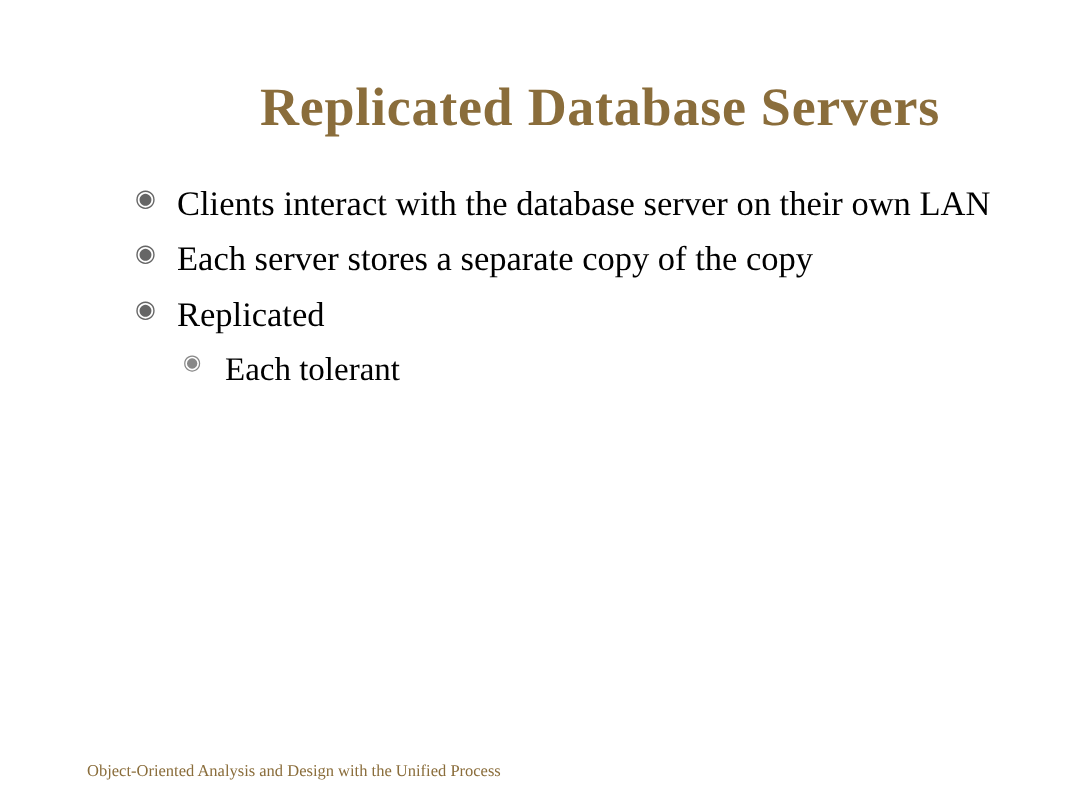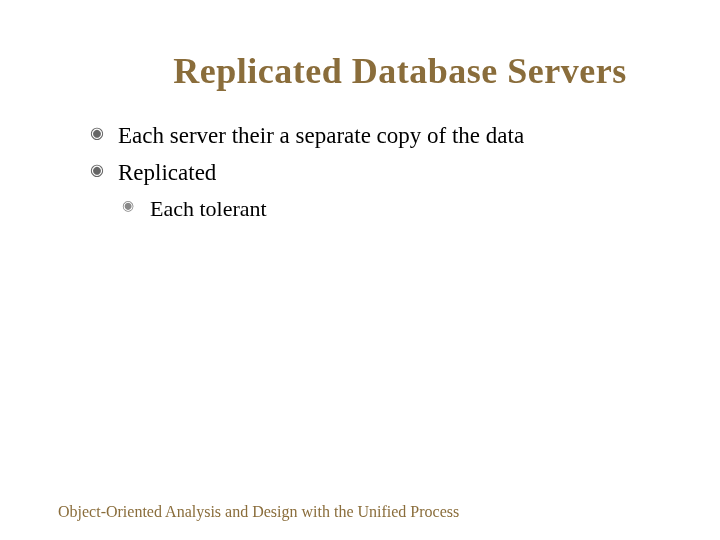--- a/index.html
+++ b/index.html
@@ -5,31 +5,32 @@
   * { margin: 0; padding: 0; box-sizing: border-box; }
   html, body { width: 720px; height: 540px; background: #fff; font-family: Georgia, 'Times New Roman', serif; color: #000; }
   .slide { width: 720px; height: 540px; position: relative; padding: 50px 50px 0 50px; margin-left: 40px; }
   .title { font-size: 36px; font-weight: bold; color: #8a6d3b; text-align: center; margin-bottom: 28px; letter-spacing: 0.5px; }
   .bullets { font-size: 23px; line-height: 1.35; }
   .l1 { padding-left: 28px; position: relative; margin-bottom: 6px; }
   .l1::before { content: "◉"; position: absolute; left: 0; top: 2px; font-size: 16px; color: #666; }
   .l2 { padding-left: 60px; position: relative; margin-bottom: 6px; font-size: 22px; }
   .l2::before { content: "◉"; position: absolute; left: 32px; top: 3px; font-size: 14px; color: #888; }
   .footer { position: absolute; bottom: 18px; left: 18px; right: 18px; display: flex; justify-content: space-between; align-items: baseline; }
-  .footer-left { font-size: 16px; color: #8a6d3b; }
+  .footer-left { font-size: 11px; color: #8a6d3b; }
   .footer-right { font-size: 16px; color: #b56a4a; font-family: Liberation Mono, monospace; }
 </style>
 </head>
 <body>
 
 <div class="slide">
   <h1 class="title">Replicated Database Servers</h1>
 
   <div class="bullets">
-    <div class="l1">Each server their a separate copy of the data</div>
+    <div class="l1">Clients interact with the database server on their own LAN</div>
+    <div class="l1">Each server stores a separate copy of the copy</div>
     <div class="l1">Replicated</div>
     <div class="l2">Each tolerant</div>
   </div>
 
   <div class="footer">
     <div class="footer-left">Object-Oriented Analysis and Design with the Unified Process</div>
     <div class="footer-right">51</div>
   </div>
 </div>
 

